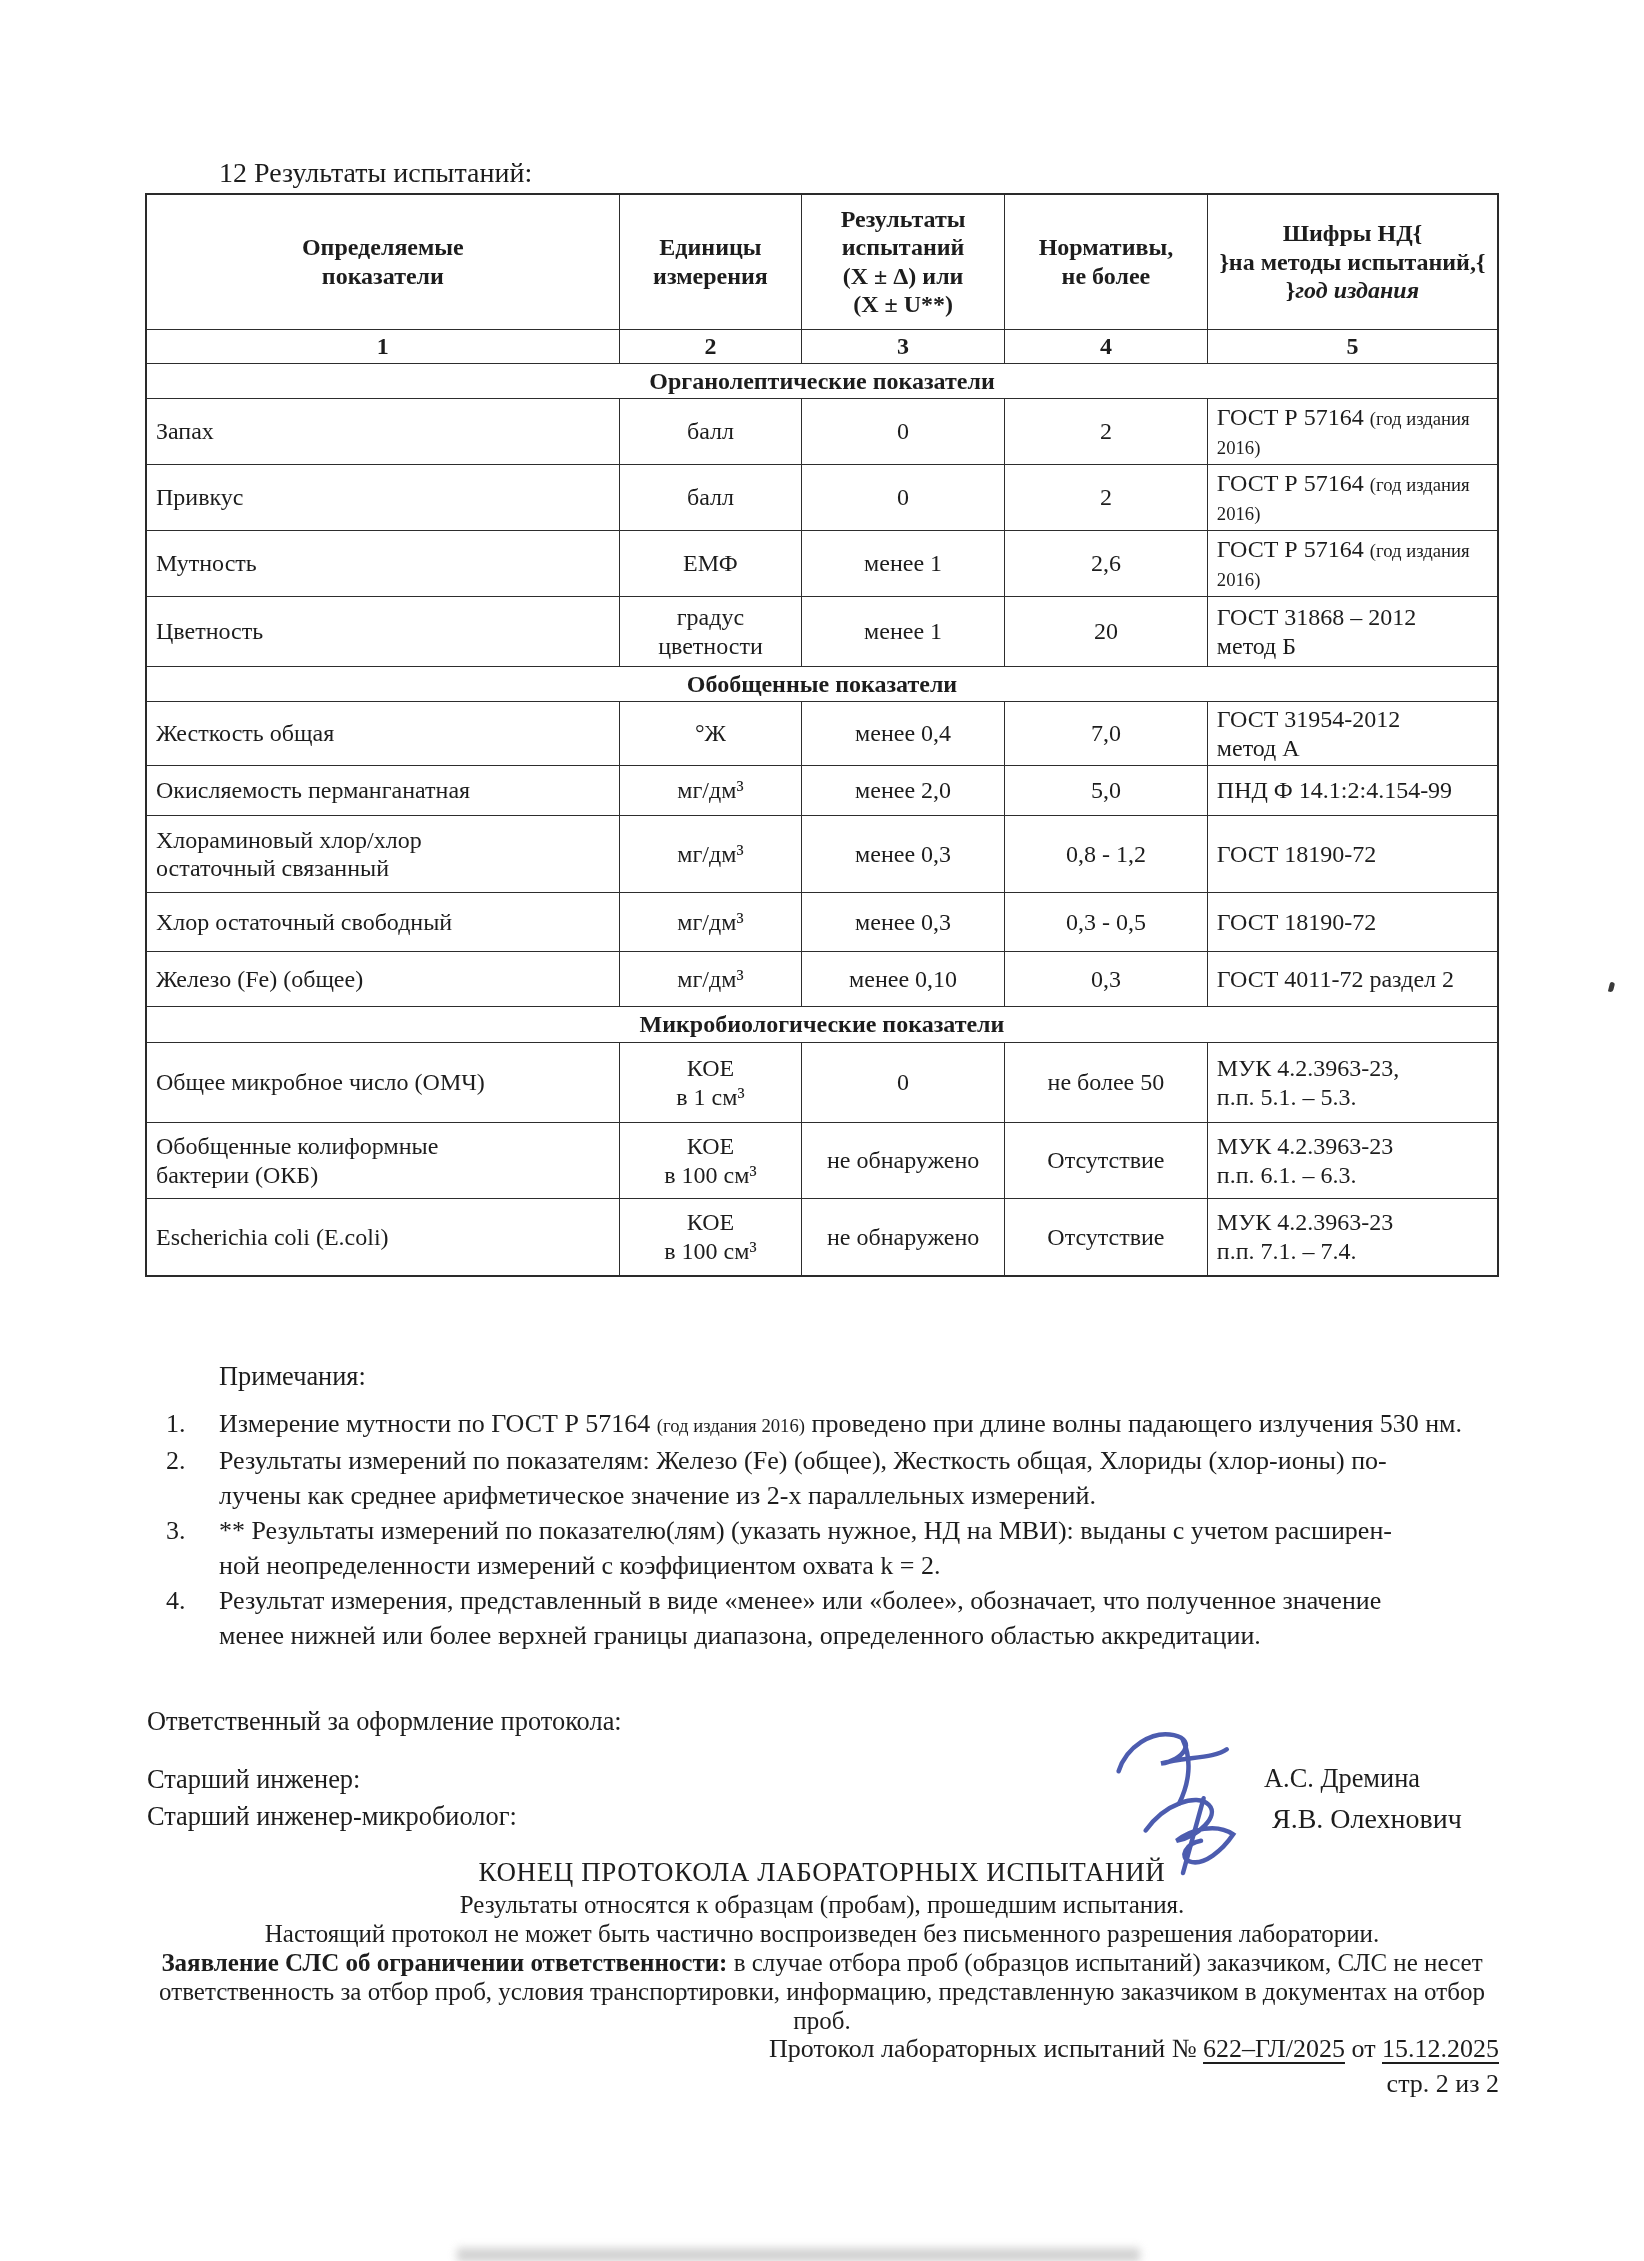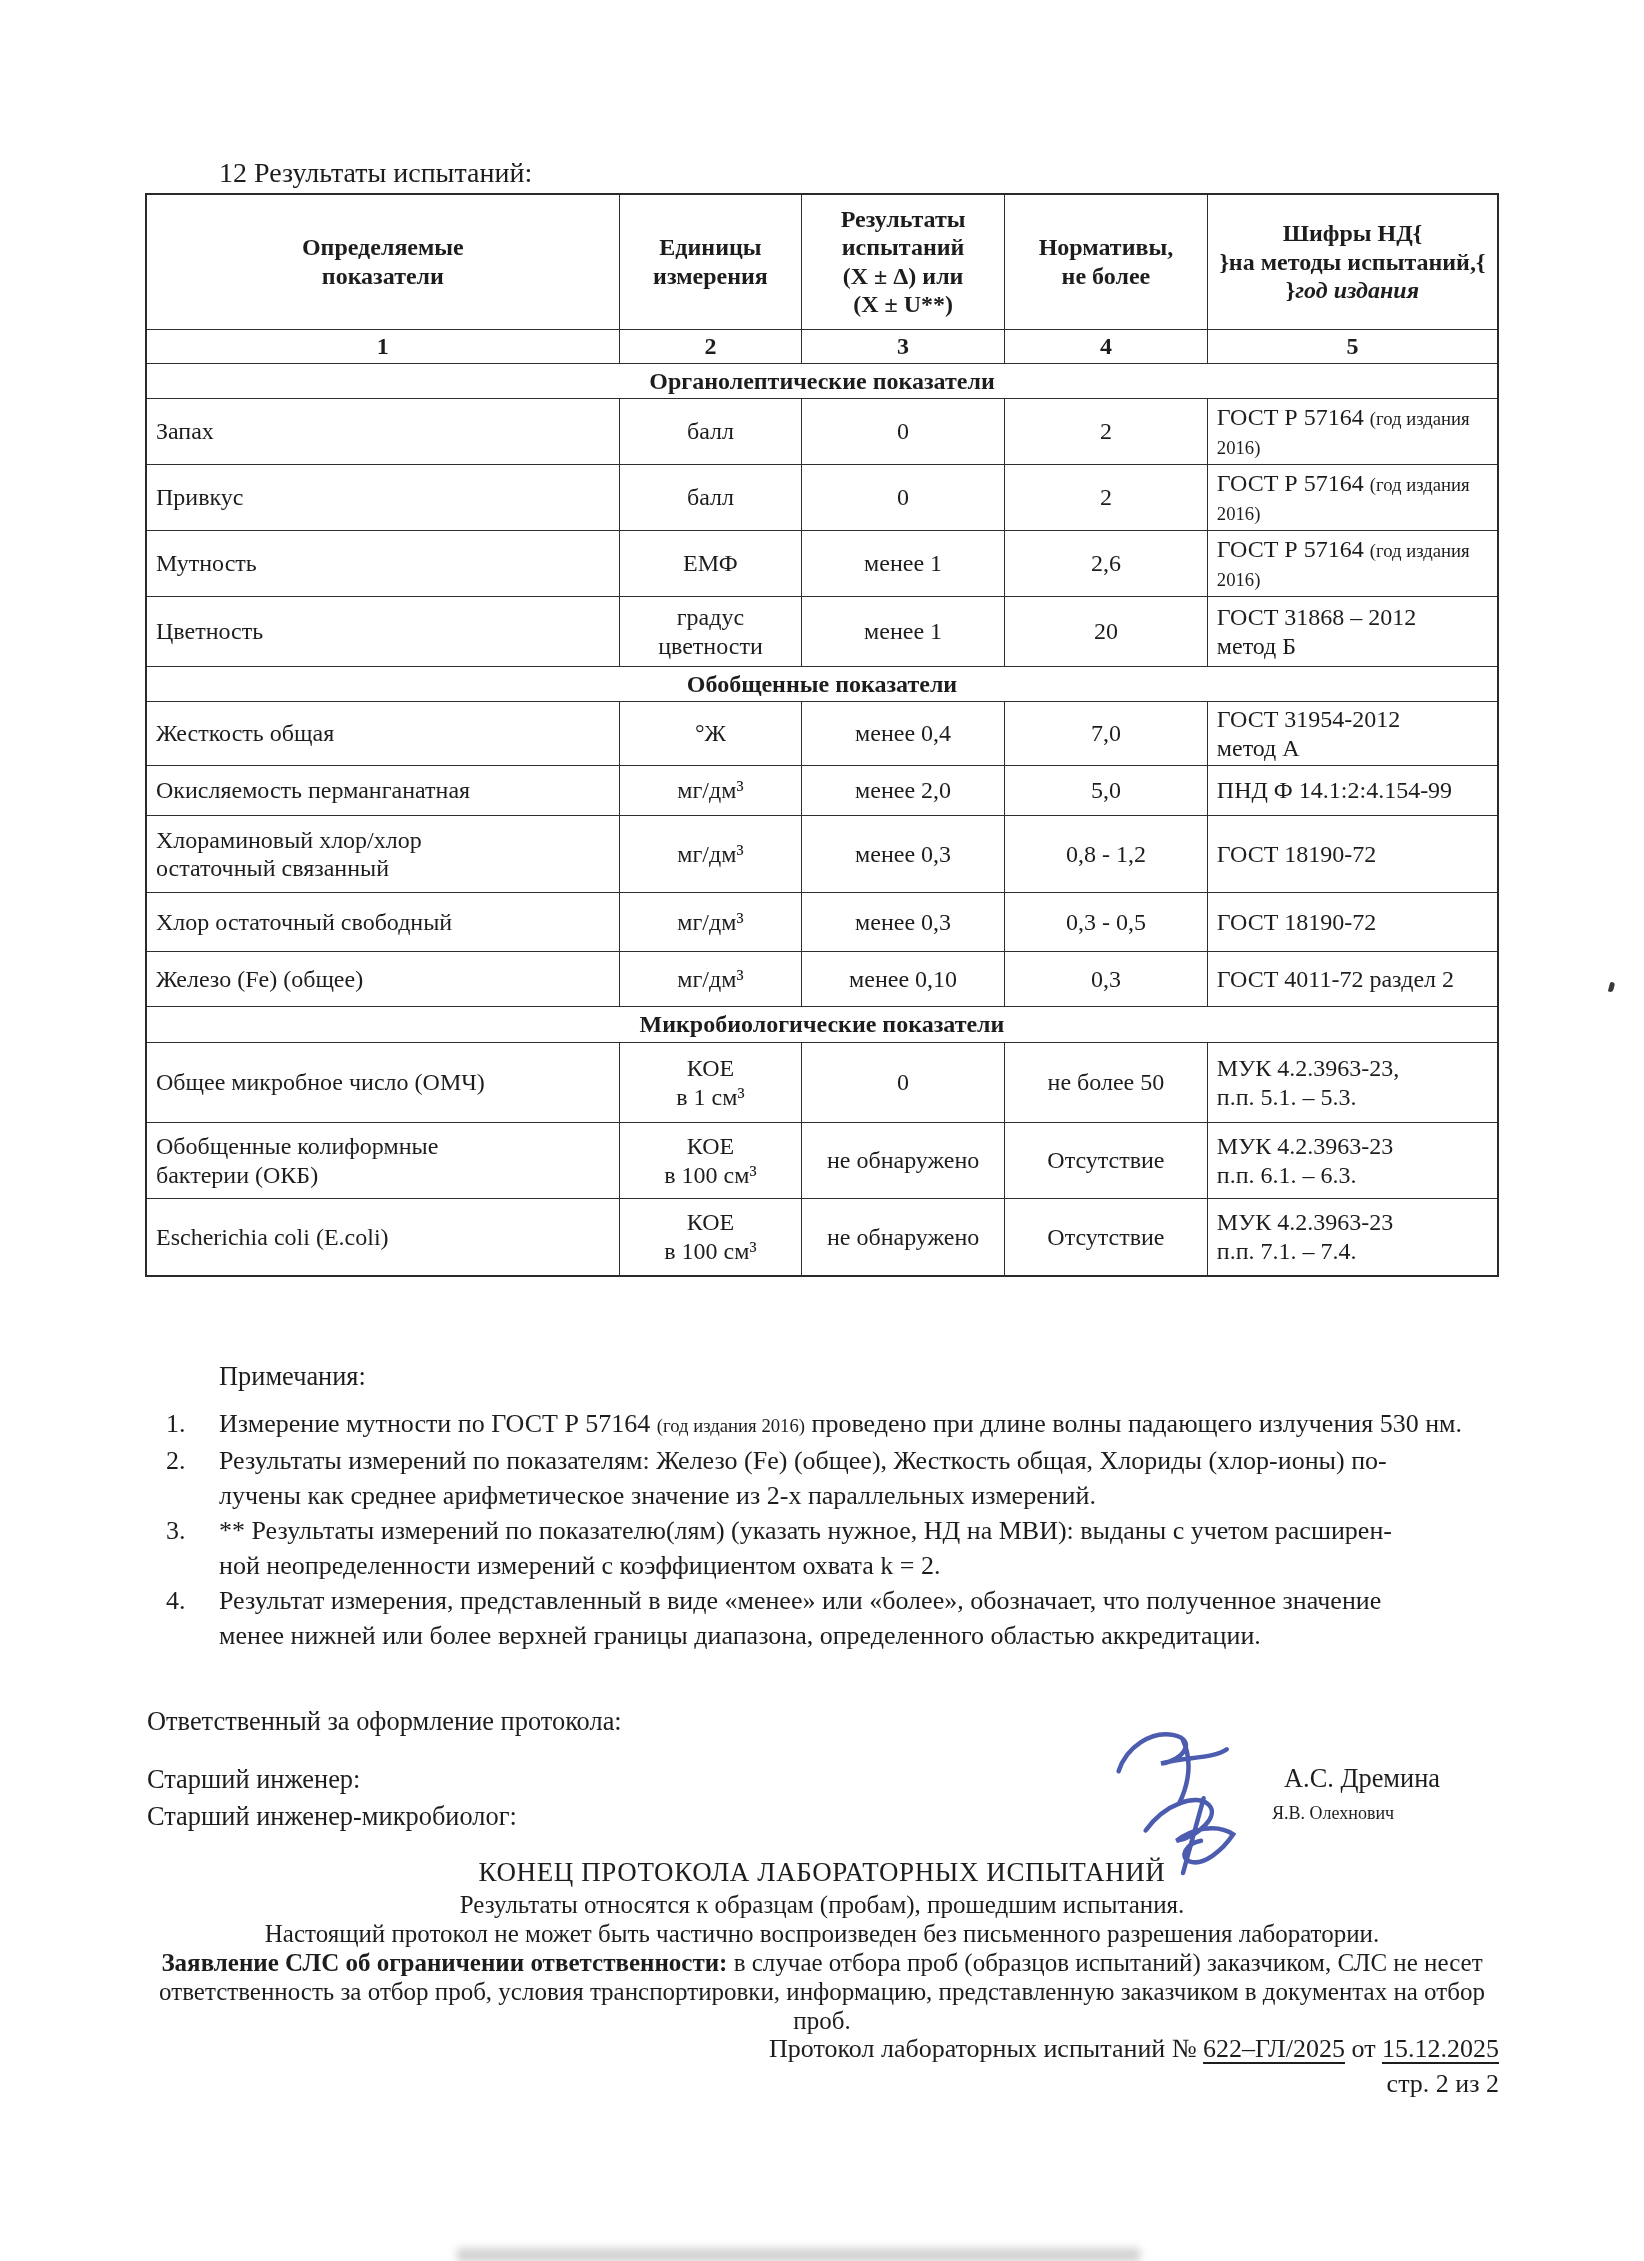--- a/index.html
+++ b/index.html
@@ -44,22 +44,22 @@
 
   .notes-heading { position: absolute; left: 219px; top: 1361px; font-size: 26.4px; }
   .notes { position: absolute; left: 166px; top: 1406px; width: 1340px; font-size: 26px; }
   .note { display: flex; line-height: 35px; }
   .note-num { width: 53px; flex: none; }
   .note-text { flex: 1; white-space: pre-line; }
 
   .responsible { position: absolute; left: 147px; top: 1706px; font-size: 26.4px; }
   .sign-label-1 { position: absolute; left: 147px; top: 1764px; font-size: 26.4px; }
   .sign-label-2 { position: absolute; left: 147px; top: 1801px; font-size: 26.4px; }
-  .sign-name-1 { position: absolute; left: 1264px; top: 1763px; font-size: 26.4px; margin-left: 20px; }
-  .sign-name-2 { position: absolute; left: 1272px; top: 1803px; font-size: 18px; }
+  .sign-name-1 { position: absolute; left: 1264px; top: 1763px; font-size: 26.4px; }
+  .sign-name-2 { position: absolute; left: 1272px; top: 1803px; font-size: 28px; }
   .signature { position: absolute; left: 1107px; top: 1721px; }
 
   .footer-center { position: absolute; left: 145px; width: 1354px; text-align: center; }
   .f-end { top: 1857px; font-size: 27px; letter-spacing: 0.6px; }
   .f-results { top: 1891px; font-size: 25px; }
   .f-repro { top: 1920px; font-size: 25px; }
   .f-disclaimer { top: 1948px; font-size: 25px; line-height: 29px; }
   .f-disclaimer b { font-weight: bold; }
   .footer-right { position: absolute; right: 145px; text-align: right; font-size: 26px; }
   .f-protocol { top: 2034px; }

